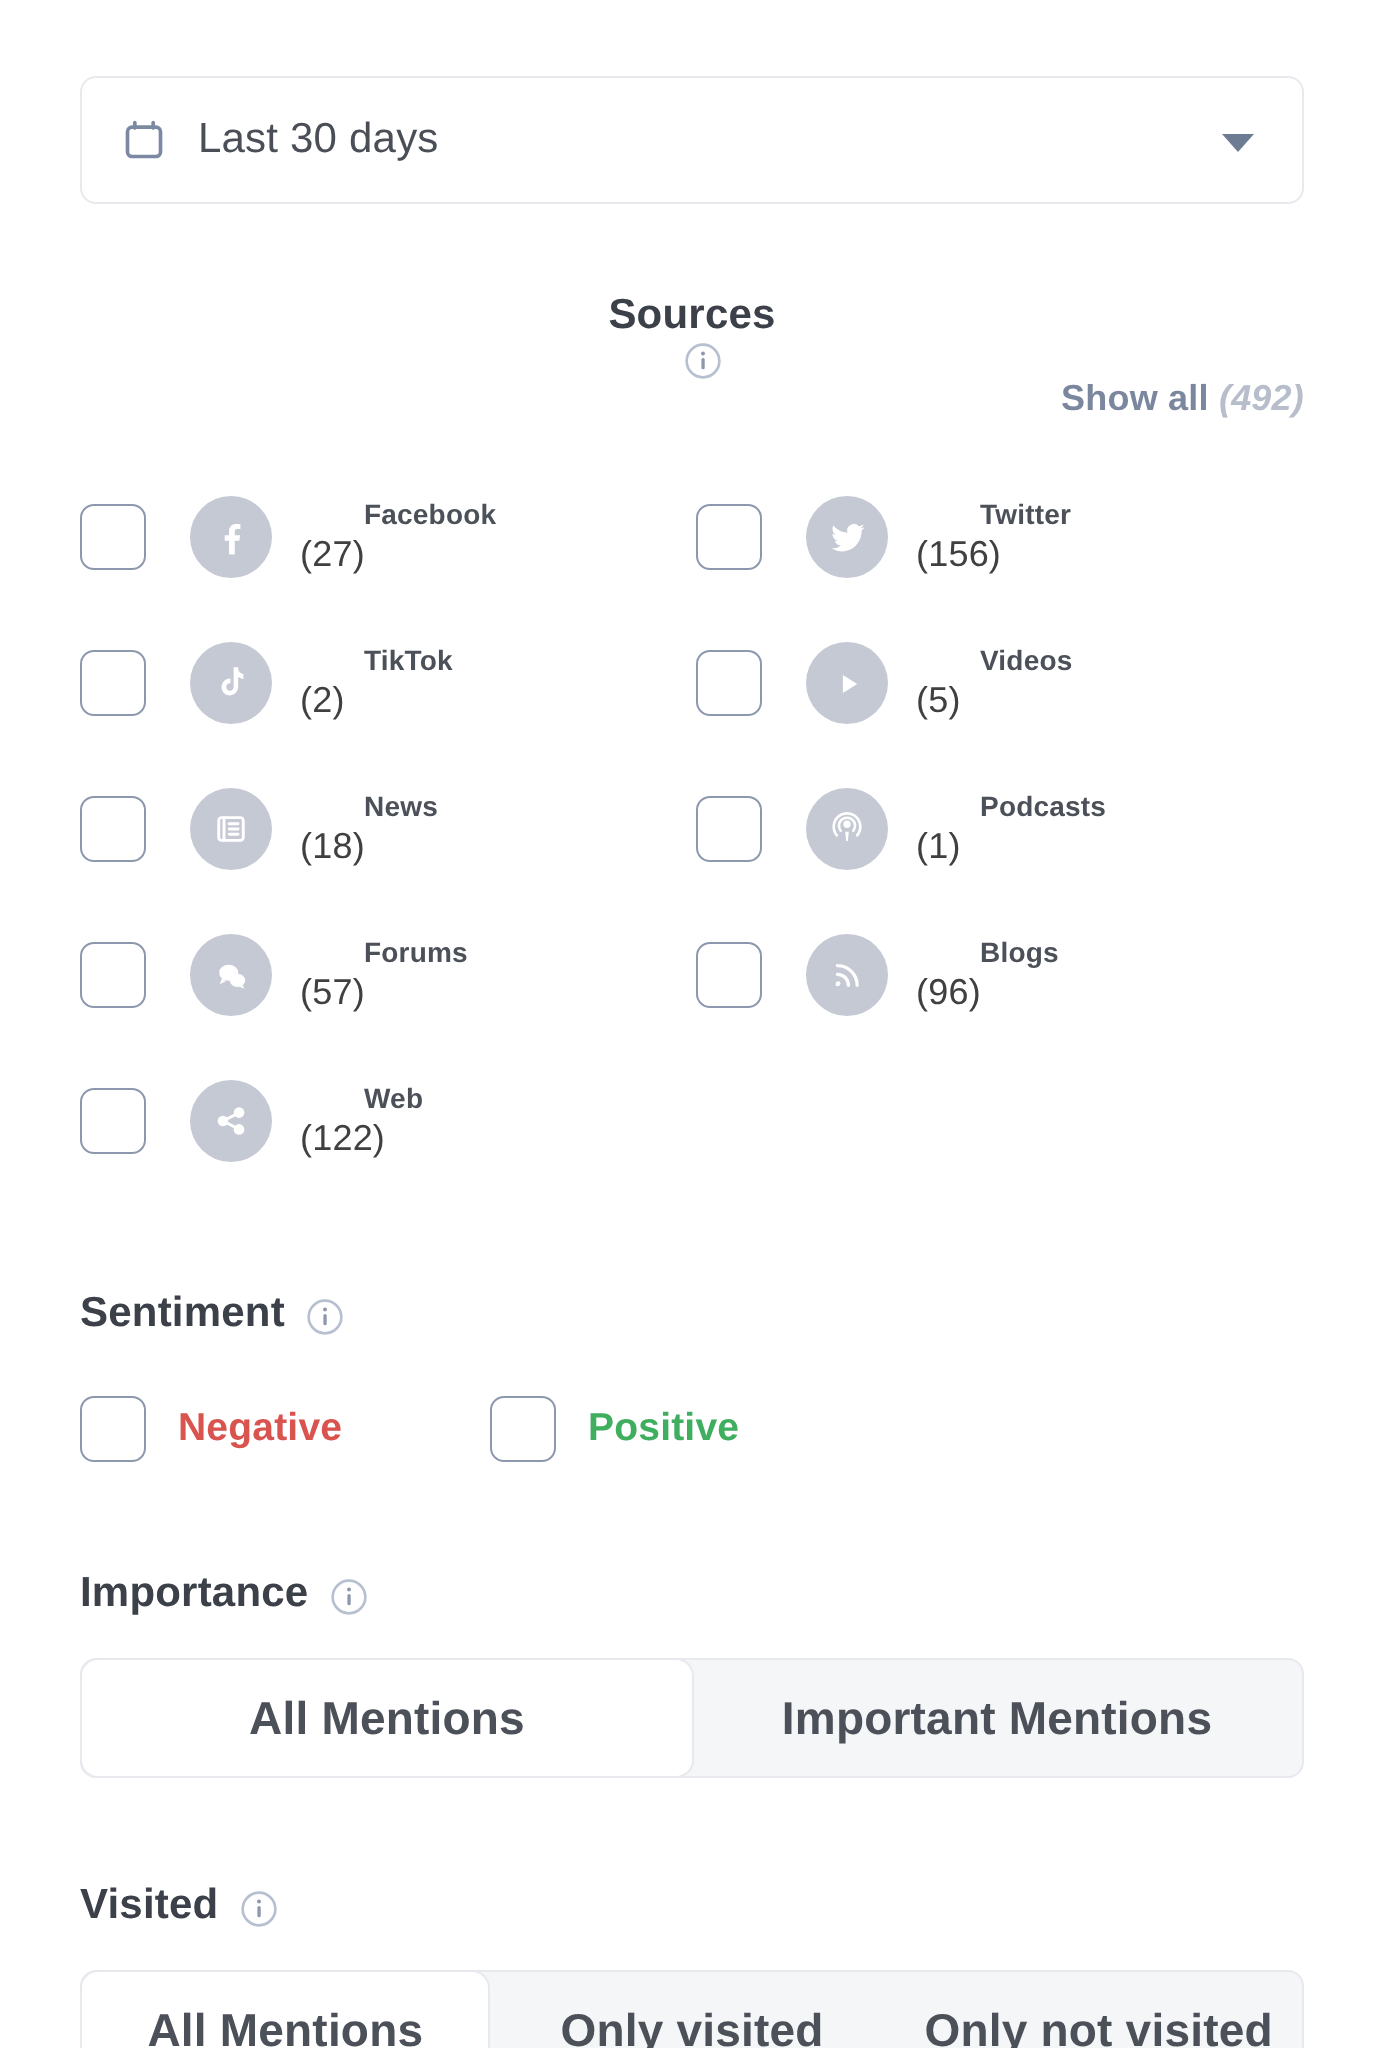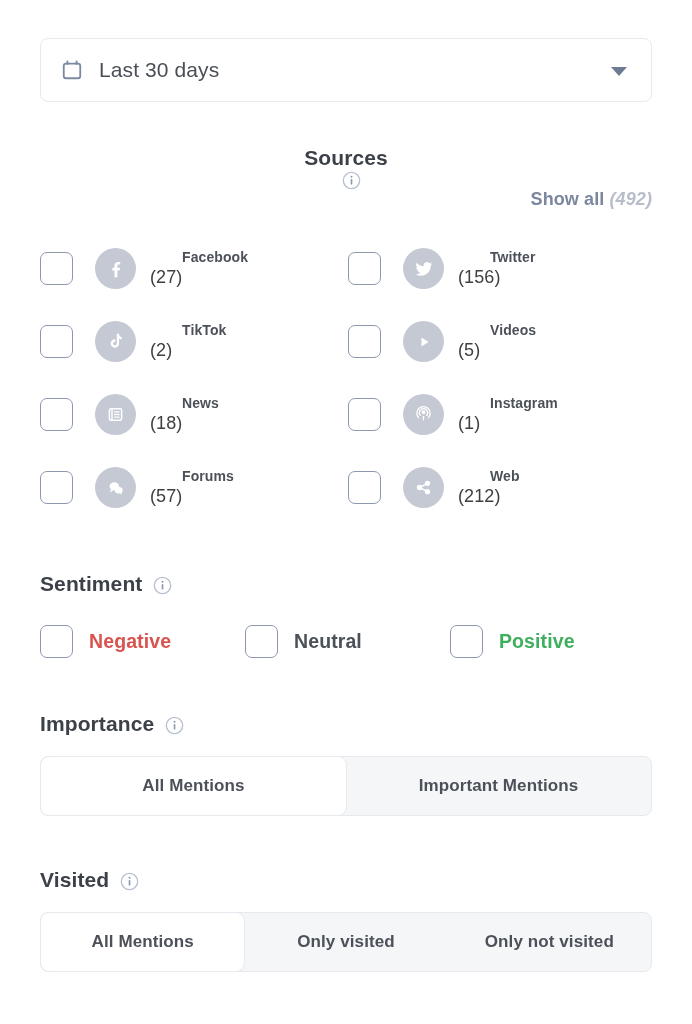--- a/index.html
+++ b/index.html
@@ -102,21 +102,21 @@
     border: 1px solid #e7e9ee;
     border-radius: 8px;
     display: flex;
     align-items: stretch;
     position: relative;
     overflow: hidden;
   }
   .seg-item {
     flex: 1 1 0;
     display: flex; align-items: center; justify-content: center;
-    font-size: 17px; color: #4c5159; font-weight: bold;
+    font-size: 23px; color: #4c5159; font-weight: bold;
     letter-spacing: .1px;
     position: relative;
   }
   .seg-item.active {
     background: #ffffff;
     border-radius: 8px;
     box-shadow: 0 0 0 1px #e7e9ee;
     z-index: 2;
   }
   .seg.three .seg-item { flex: 1 1 0; }
@@ -223,55 +223,70 @@
       <span class="cbox"></span>
       <span class="badge">
         <svg viewBox="0 0 24 24" width="21" height="21" fill="none" stroke="#fff" stroke-width="1.5" stroke-linecap="round">
           <circle cx="12" cy="9.3" r="2.1" fill="#fff" stroke="none"></circle>
           <path d="M8.4 13a4.6 4.6 0 1 1 7.2 0"></path>
           <path d="M6.2 15.6a7.6 7.6 0 1 1 11.6 0"></path>
           <path d="M11 13.6h2l-.5 5.2h-1z" fill="#fff" stroke="none"></path>
         </svg>
       </span>
       <span class="src-text">
-        <div class="src-name">Instagram</div>
+        <div class="src-name">Podcasts</div>
         <div class="src-cnt">(1)</div>
       </span>
     </div>
 
     <div class="src-row">
       <span class="cbox"></span>
       <span class="badge">
         <svg viewBox="0 0 24 24" width="22" height="22" fill="#fff">
           <ellipse cx="10.2" cy="10.2" rx="5.2" ry="4.4"></ellipse>
           <path d="M6.6 13.2 5.3 16.5l3.4-1.6z"></path>
           <ellipse cx="15" cy="14.4" rx="4.2" ry="3.6"></ellipse>
           <path d="M17.6 16.9 18.8 19l-2.8-1.2z"></path>
         </svg>
       </span>
       <span class="src-text">
         <div class="src-name">Forums</div>
         <div class="src-cnt">(57)</div>
       </span>
     </div>
 
+    <div class="src-row">
+      <span class="cbox"></span>
+      <span class="badge">
+        <svg viewBox="0 0 24 24" width="21" height="21" fill="none" stroke="#fff" stroke-width="1.9" stroke-linecap="round">
+          <path d="M6.5 17.5a0 0 0 1 0 .01 0"></path>
+          <circle cx="6.9" cy="16.9" r="1.35" fill="#fff" stroke="none"></circle>
+          <path d="M6.5 11.6a6.3 6.3 0 0 1 6.3 6.3"></path>
+          <path d="M6.5 6.6a11.3 11.3 0 0 1 11.3 11.3"></path>
+        </svg>
+      </span>
+      <span class="src-text">
+        <div class="src-name">Blogs</div>
+        <div class="src-cnt">(96)</div>
+      </span>
+    </div>
 
     <div class="src-row">
       <span class="cbox"></span>
       <span class="badge">
         <svg viewBox="0 0 24 24" width="21" height="21" fill="none" stroke="#fff" stroke-width="1.7">
           <circle cx="16.6" cy="7.2" r="2.2" fill="#fff"></circle>
           <circle cx="16.6" cy="16.8" r="2.2" fill="#fff"></circle>
           <circle cx="7.4" cy="12" r="2.2" fill="#fff"></circle>
           <path d="M9.4 11 14.7 8.3M9.4 13l5.3 2.7"></path>
         </svg>
       </span>
       <span class="src-text">
         <div class="src-name">Web</div>
-        <div class="src-cnt">(212)</div>
+        <div class="src-cnt">(122)</div>
       </span>
     </div>
 
   </div>
 
   <div class="sec-head" id="sentiment-head">
     <span class="ttl">Sentiment</span>
     <span class="info">
       <svg viewBox="0 0 20 20" width="19" height="19">
         <circle cx="10" cy="10" r="8.6" fill="none" stroke="#b7c0d0" stroke-width="1.4"></circle>
@@ -280,24 +295,20 @@
       </svg>
     </span>
   </div>
   <div class="sentiment-row">
     <span class="sent-item">
       <span class="cbox"></span>
       <span class="sent-label" style="color:#d9534f">Negative</span>
     </span>
     <span class="sent-item">
       <span class="cbox"></span>
-      <span class="sent-label" style="color:#4c5159">Neutral</span>
-    </span>
-    <span class="sent-item">
-      <span class="cbox"></span>
       <span class="sent-label" style="color:#3fae5f">Positive</span>
     </span>
   </div>
 
   <div class="sec-head" id="importance-head">
     <span class="ttl">Importance</span>
     <span class="info">
       <svg viewBox="0 0 20 20" width="19" height="19">
         <circle cx="10" cy="10" r="8.6" fill="none" stroke="#b7c0d0" stroke-width="1.4"></circle>
         <circle cx="10" cy="6.1" r="1.05" fill="#8d98ae"></circle>

